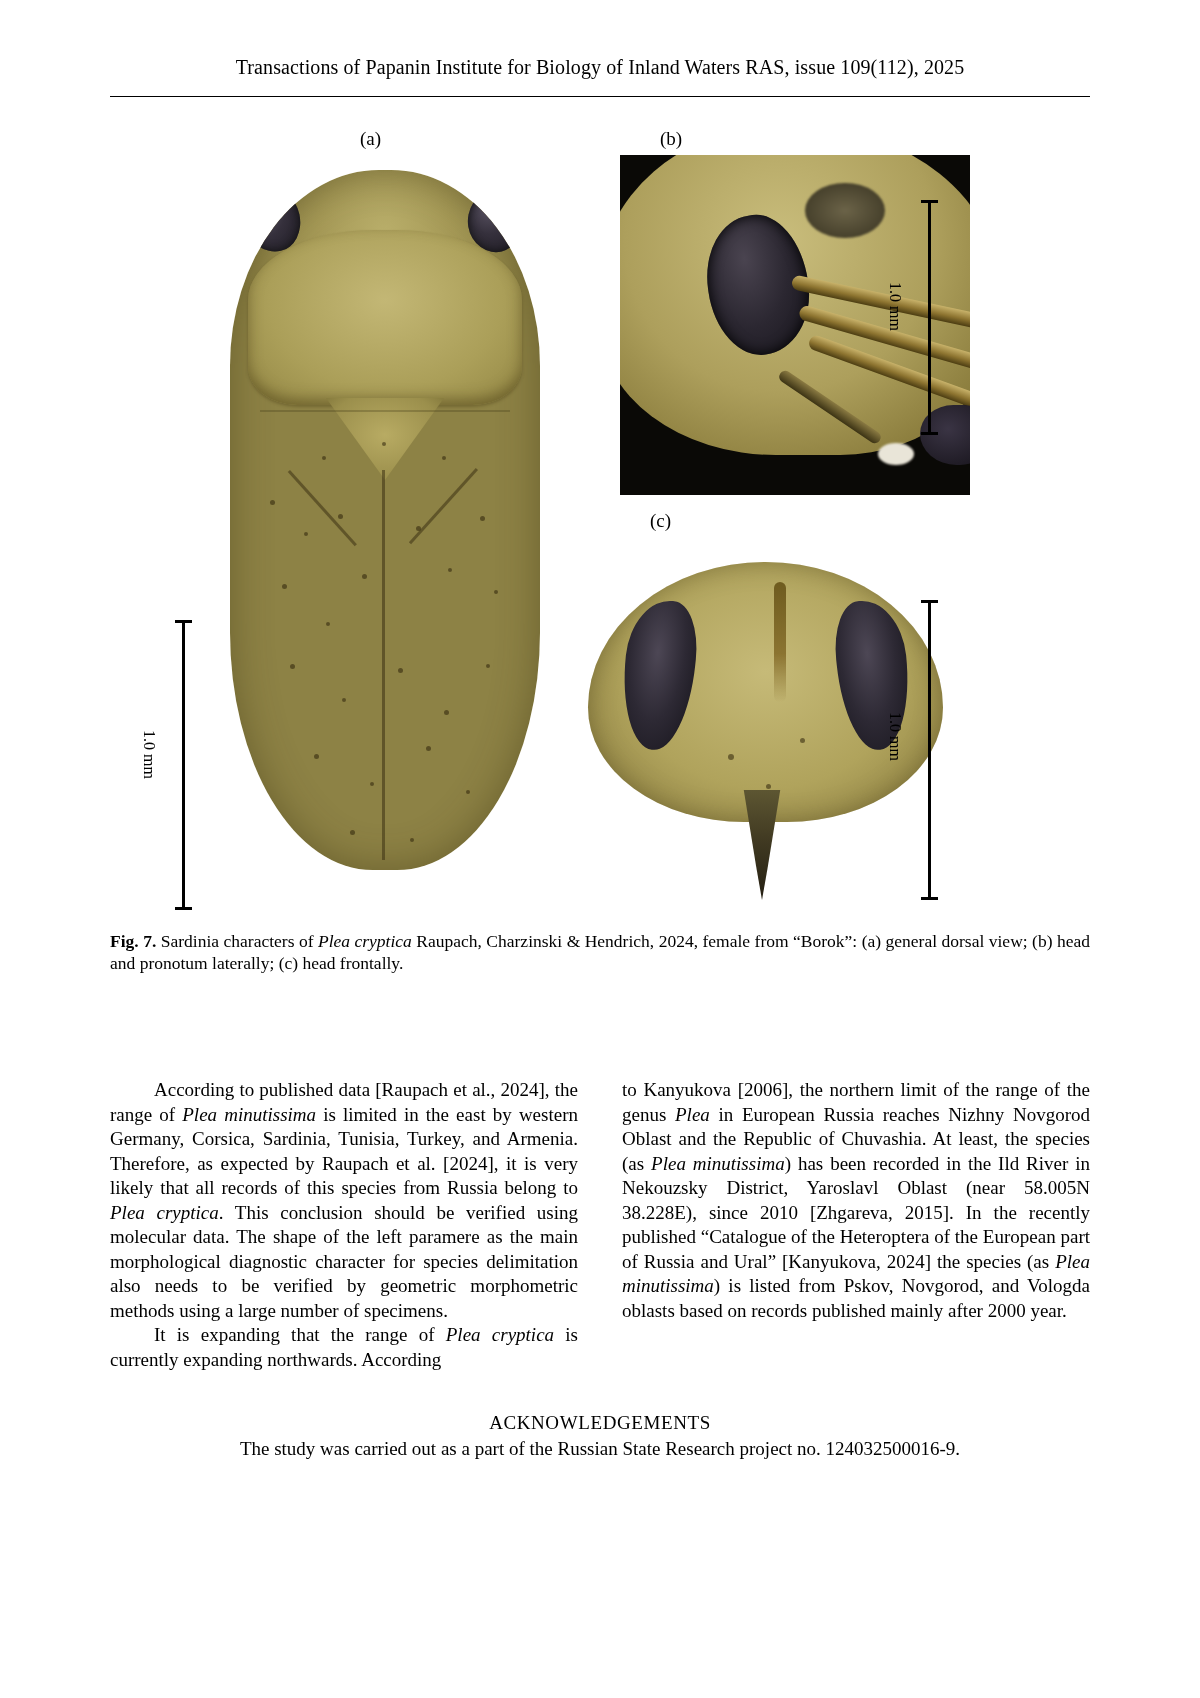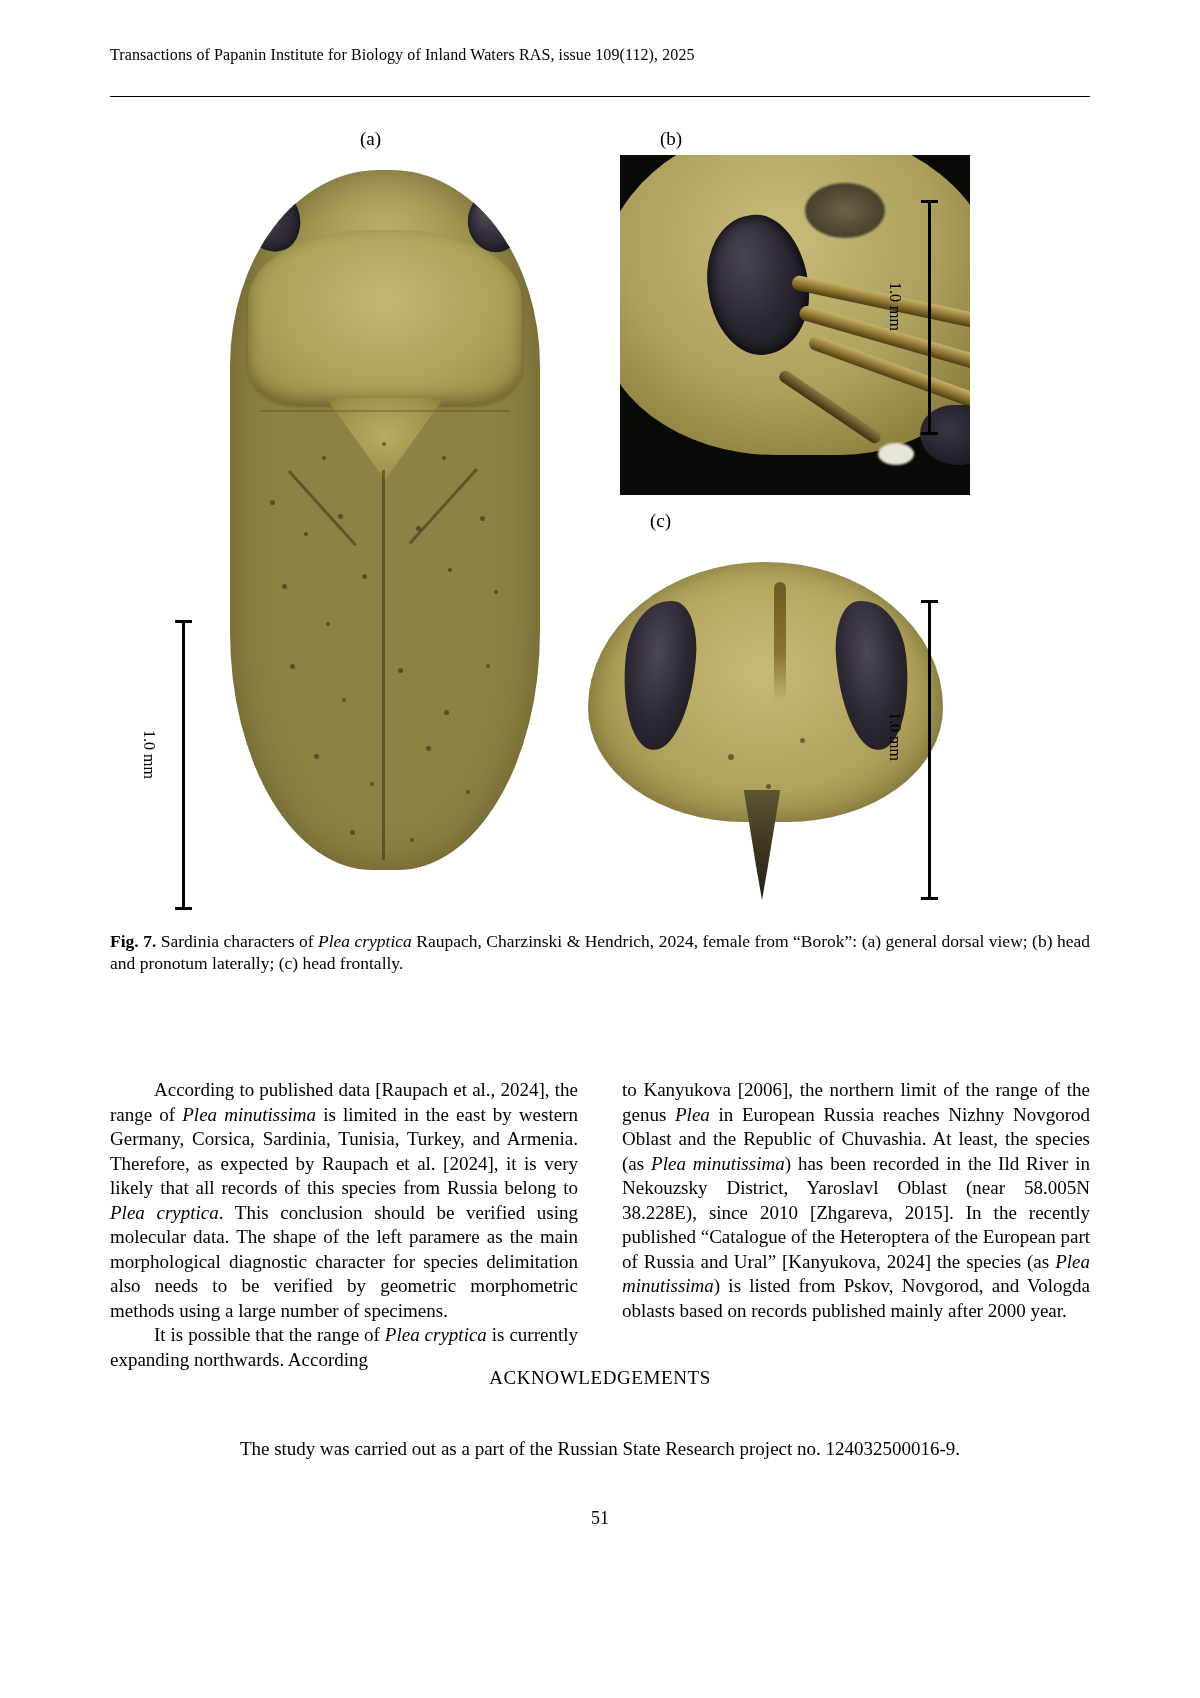--- a/index.html
+++ b/index.html
@@ -18,24 +18,24 @@
   .page {
     position: absolute;
     left: 0; top: 0;
     width: 1200px;
     height: 1698px;
   }
   
   .runhead {
     position: absolute;
     left: 110px;
-    top: 46px;
-    width: 980px;
-    text-align: left;
-    font-size: 16px;
+    top: 56px;
+    width: 980px;
+    text-align: center;
+    font-size: 20px;
     letter-spacing: 0.1px;
   }
   .runhead-rule {
     position: absolute;
     left: 110px;
     top: 96px;
     width: 980px;
     border-bottom: 1.6px solid #000;
   }
   
@@ -228,21 +228,21 @@
   
   .section-title {
     position: absolute;
     left: 110px;
     width: 980px;
     text-align: center;
     font-size: 19px;
     letter-spacing: 0.6px;
   }
   #disc-title { top: 1050px; }
-  #ack-title { top: 1367px; }
+  #ack-title { top: 1412px; }
 
   .col {
     position: absolute;
     width: 468px;
     font-size: 19px;
     line-height: 1.29;
     text-align: justify;
     text-justify: inter-word;
     hyphens: manual;
   }
@@ -367,25 +367,24 @@
   </div>
 
   <div class="caption" id="cap-en">
     <b>Fig. 7.</b><span> Sardinia characters of </span><span class="it">Plea cryptica</span><span> Raupach, Charzinski &amp; Hendrich, 2024, female from “Borok”: (a) general dorsal view; (b) head and pronotum laterally; (c) head frontally.</span>
   </div>
 
 
 
   <div class="col" id="col-left">
     <p><span>According to published data [Raupach et al., 2024], the range of </span><span class="it">Plea minutissima</span><span> is limited in the east by western Germany, Corsica, Sardinia, Tunisia, Turkey, and Armenia. Therefore, as expected by Raupach et al. [2024], it is very likely that all records of this species from Russia belong to </span><span class="it">Plea cryptica</span><span>. This conclusion should be verified using molecular data. The shape of the left paramere as the main morphological diagnostic character for species delimitation also needs to be verified by geometric morphometric methods using a large number of specimens.</span></p>
-    <p><span>It is possible that the range of </span><span class="it">Plea cryptica</span><span> is currently expanding northwards. According</span></p>
+    <p><span>It is expanding that the range of </span><span class="it">Plea cryptica</span><span> is currently expanding northwards. According</span></p>
   </div>
 
   <div class="col" id="col-right">
     <p style="text-indent:0;"><span>to Kanyukova [2006], the northern limit of the range of the genus </span><span class="it">Plea</span><span> in European Russia reaches Nizhny Novgorod Oblast and the Republic of Chuvashia. At least, the species (as </span><span class="it">Plea minutissima</span><span>) has been recorded in the Ild River in Nekouzsky District, Yaroslavl Oblast (near 58.005N 38.228E), since 2010 [Zhgareva, 2015]. In the recently published “Catalogue of the Heteroptera of the European part of Russia and Ural” [Kanyukova, 2024] the species (as </span><span class="it">Plea minutissima</span><span>) is listed from Pskov, Novgorod, and Vologda oblasts based on records published mainly after 2000 year.</span></p>
   </div>
 
   <div class="section-title" id="ack-title">ACKNOWLEDGEMENTS</div>
   <div id="ack-text">The study was carried out as a part of the Russian State Research project no. 124032500016-9.</div>
 
-  <div id="folio">51</div>
 
 </div>
 
 </body></html>

